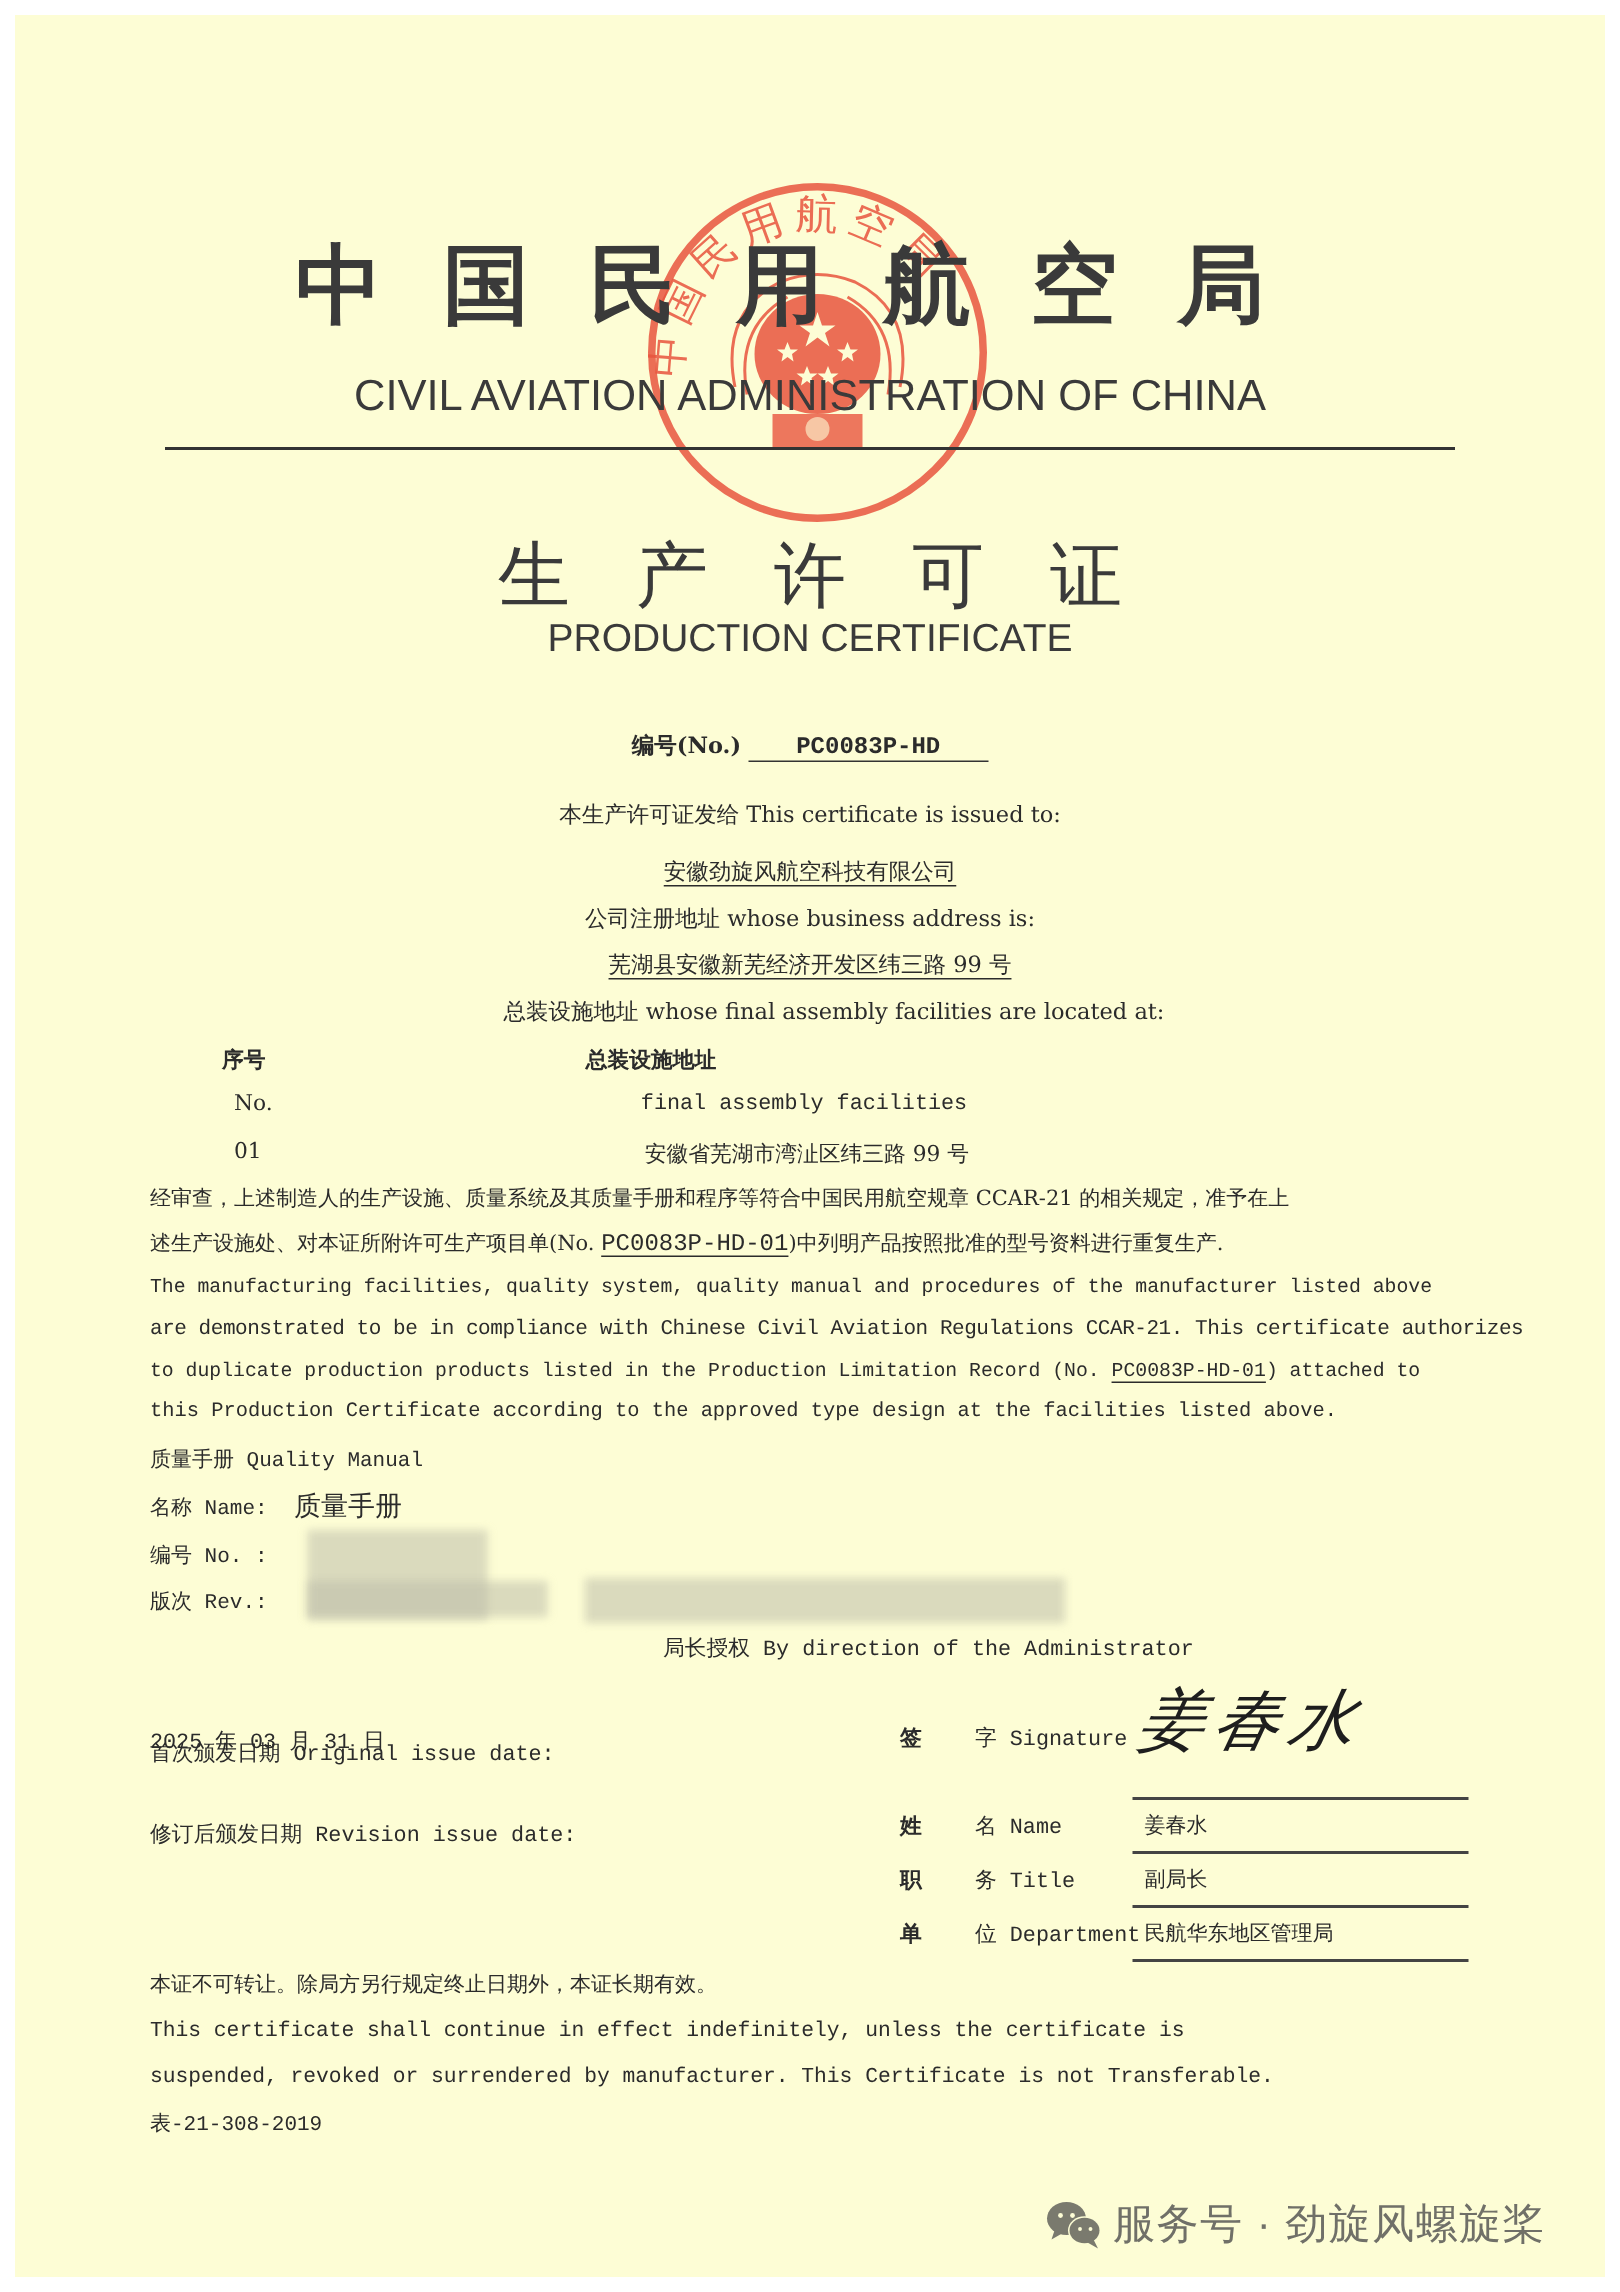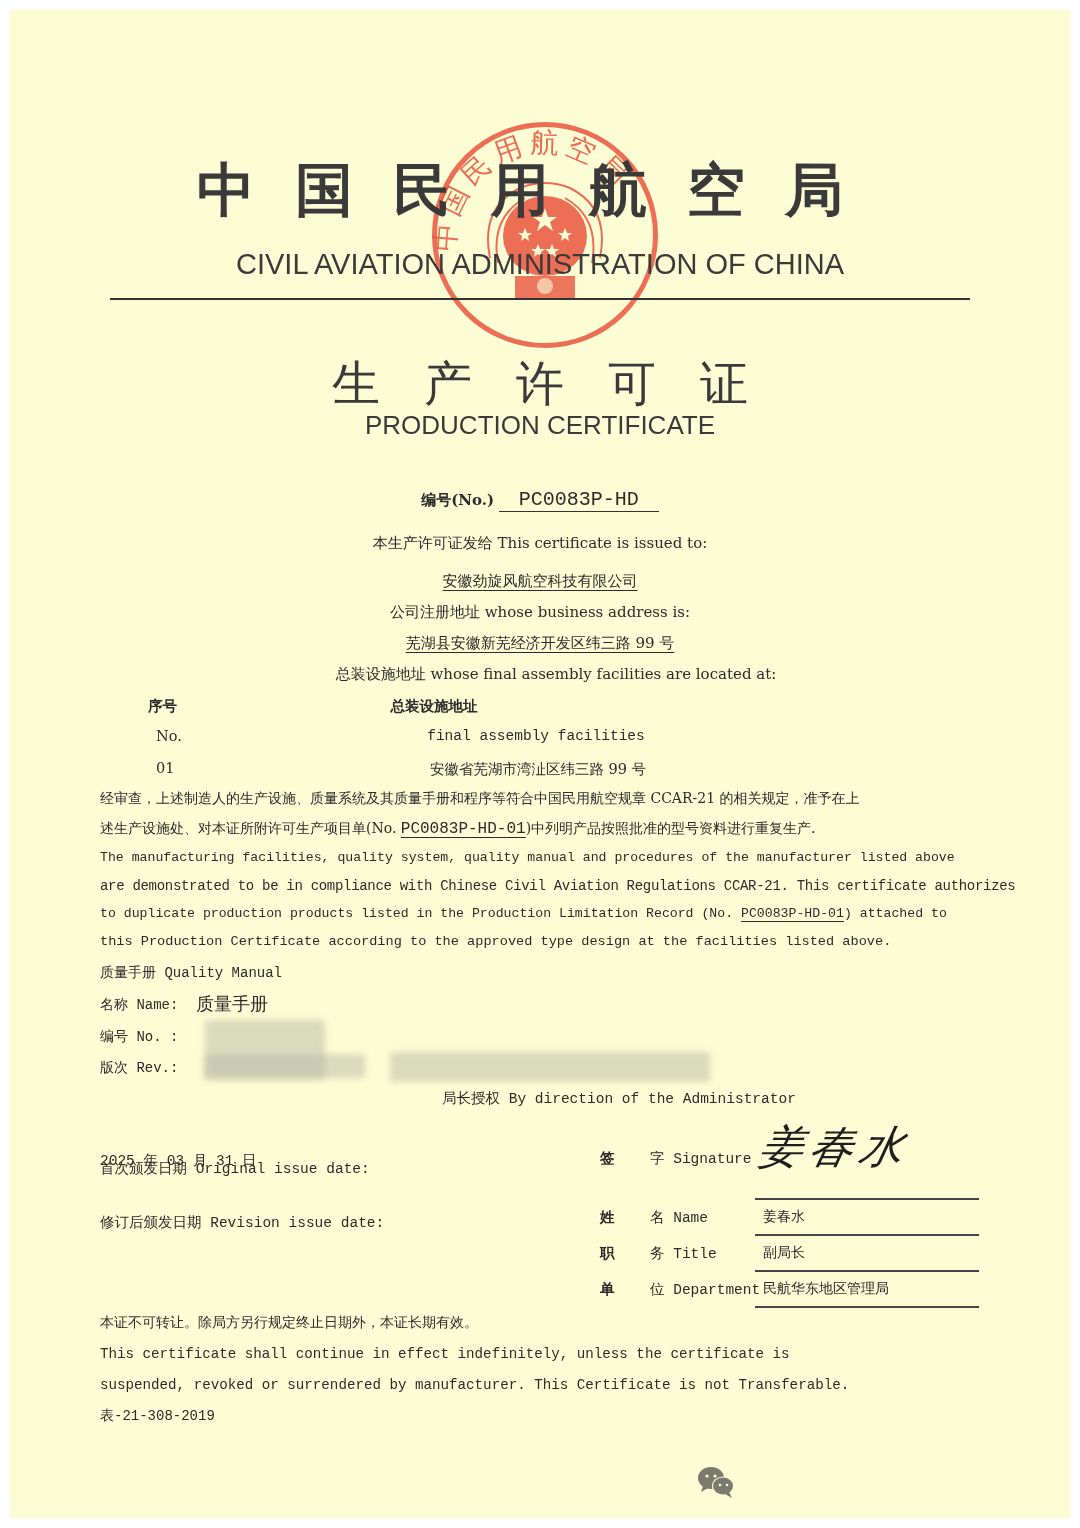--- a/index.html
+++ b/index.html
@@ -56,21 +56,21 @@
 
 <div class="title-cn">中国民用航空局</div>
 <div class="title-en">CIVIL AVIATION ADMINISTRATION OF CHINA</div>
 <div class="hr"></div>
 
 <div class="sub-cn">生产许可证</div>
 <div class="sub-en">PRODUCTION CERTIFICATE</div>
 
 <div class="center-line serif" style="top:488px;">
   <span style="font-weight:bold;">编号(No.)</span>
-  <span class="mono" style="display:inline-block;width:160px;border-bottom:1.5px solid #333;text-align:center;font-size:20px;">PC0083P-HD</span>
+  <span class="mono" style="display:inline-block;width:160px;border-bottom:1.5px solid #333;text-align:center;font-size:16px;font-weight:bold;">PC0083P-HD</span>
 </div>
 
 <div class="center-line serif" style="top:534px;">本生产许可证发给 This certificate is issued to:</div>
 <div class="center-line serif" style="top:572px;">
   <span class="u">安徽劲旋风航空科技有限公司</span>
 </div>
 <div class="center-line serif" style="top:603px;">公司注册地址 whose business address is:</div>
 <div class="center-line serif" style="top:634px;">
   <span class="u">芜湖县安徽新芜经济开发区纬三路 99 号</span>
 </div>
@@ -139,13 +139,14 @@
     <ellipse cx="15" cy="14" rx="13" ry="11" fill="#7a7a6e"></ellipse>
     <path d="M7 22 L5 28 L12 24 Z" fill="#7a7a6e"></path>
     <ellipse cx="27" cy="22" rx="11" ry="9.5" fill="#fdfdd5"></ellipse>
     <ellipse cx="27" cy="22" rx="10" ry="8.5" fill="#7a7a6e"></ellipse>
     <path d="M33 28 L36 34 L29 30 Z" fill="#7a7a6e"></path>
     <circle cx="11" cy="12" r="1.6" fill="#fdfdd5"></circle>
     <circle cx="19" cy="12" r="1.6" fill="#fdfdd5"></circle>
     <circle cx="24" cy="21" r="1.3" fill="#fdfdd5"></circle>
     <circle cx="31" cy="21" r="1.3" fill="#fdfdd5"></circle>
   </svg>
+  <span class="sans" style="font-size:28px;color:#707068;letter-spacing:1px;">服务号 · 劲旋风螺旋桨</span>
 </div>
 
 </body></html>

